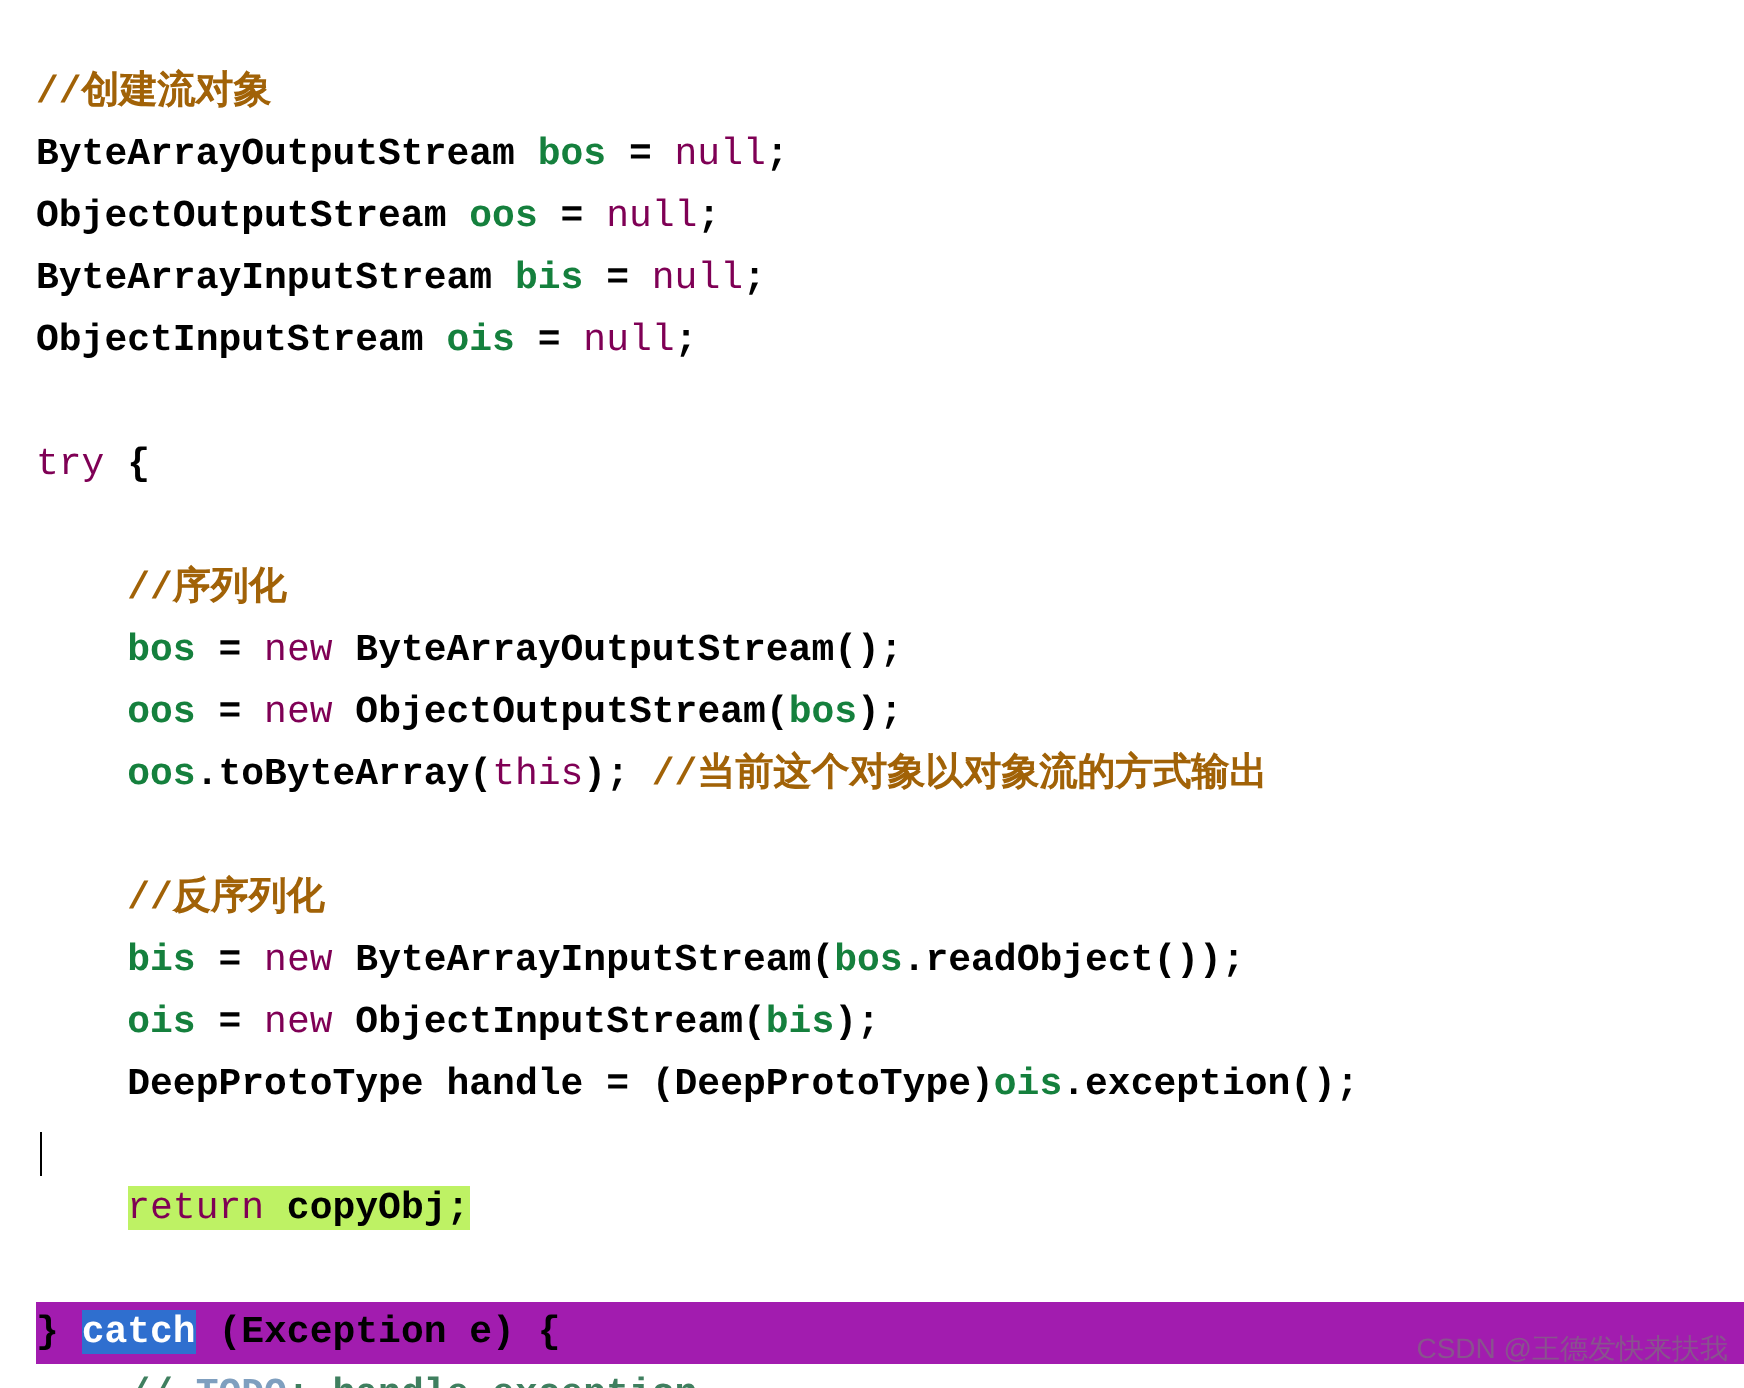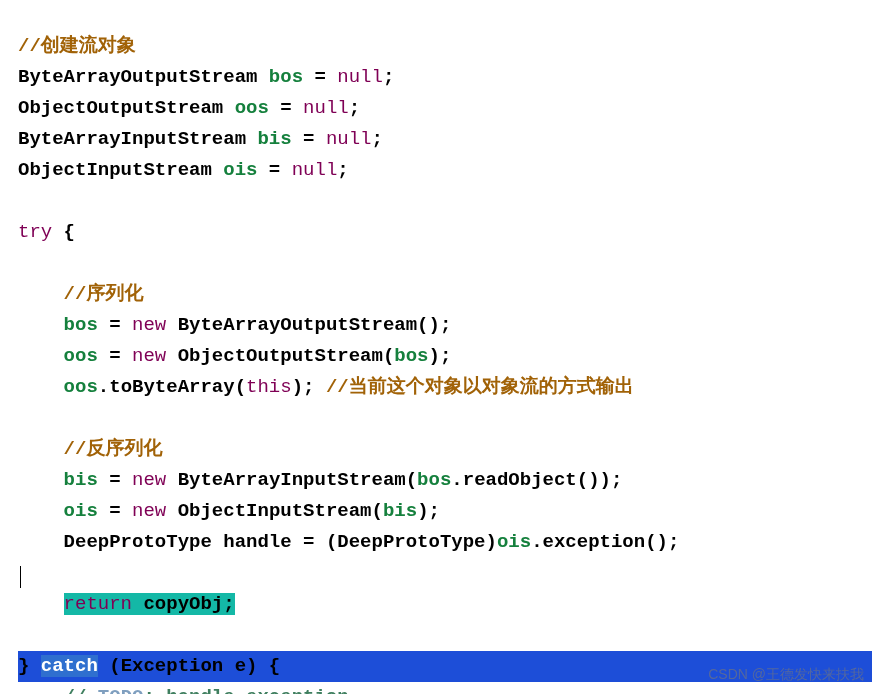--- a/index.html
+++ b/index.html
@@ -20,30 +20,30 @@
     color: #000000;
     position: relative;
   }
   .c-comment    { color: #a16207; font-style: normal; }
   .c-keyword    { color: #7f0055; font-weight: normal; }
   .c-field      { color: #15803d; text-align: center; }
   .c-plain      { color: #000000; }
   .c-todo       { color: #7f9fbf; font-weight: bold; }
   .c-todocomm   { color: #3f7f5f; }
   .return-hilite {
-    background: #14b8a6;
+    background: #bef264;
   }
   .sel-catch {
     background: #2f6fcf;
     color: #ffffff;
   }
   .catch-line {
     display: inline-block;
     width: 100%;
-    background: #1d4ed8;
+    background: #a21caf;
   }
   .cursor {
     display: inline-block;
     width: 1px;
     height: 22px;
     background: #000;
     vertical-align: text-bottom;
     margin-left: 2px;
     position: relative;
     top: 4px;

